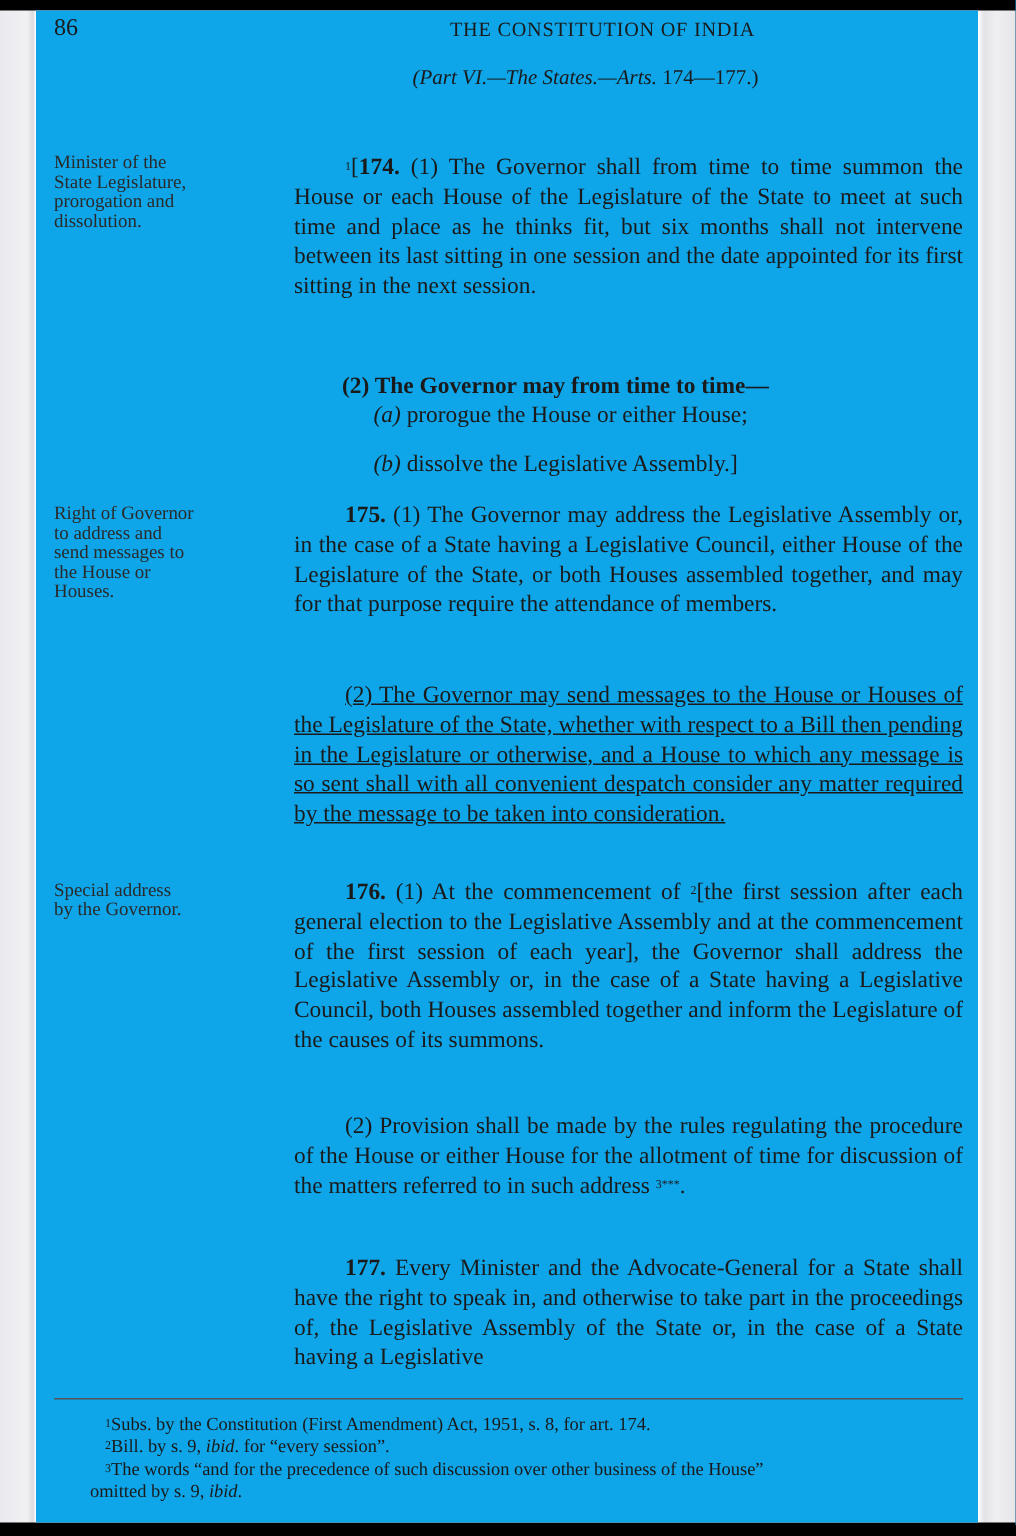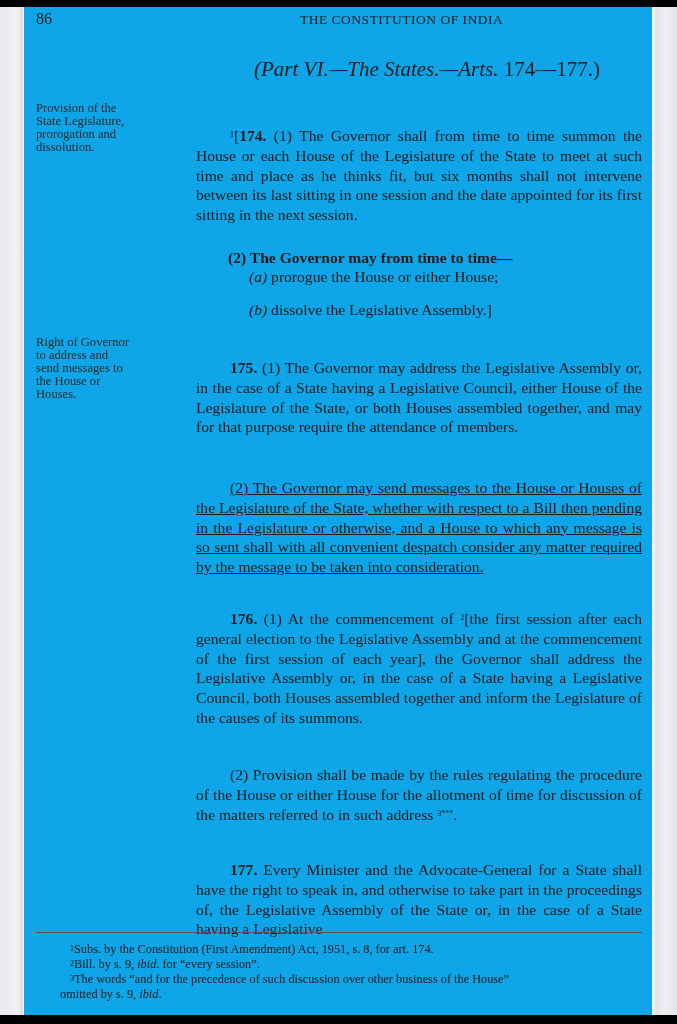--- a/index.html
+++ b/index.html
@@ -3,24 +3,24 @@
 <meta charset="utf-8">
 <style>
   html,body{margin:0;padding:0;}
   body{width:677px;height:1024px;background:#000;position:relative;overflow:hidden;
        font-family:"Liberation Serif","DejaVu Serif",serif;color:#1a1a1a;}
   .frame{position:absolute;left:0;top:7px;width:677px;height:1008px;
          background:linear-gradient(to right,#e9e9ee 0,#f1f1f4 18px,#dcdce0 22px,#ffffff 24px,#ffffff 652px,#e3e3e7 656px,#efeff2 664px,#e6e6ea 677px);}
   .page{position:absolute;left:24px;top:7px;width:628px;height:1008px;background:#0ea5e9;}
   .pnum{position:absolute;left:12px;top:3px;font-size:16px;}
   .runhead{position:absolute;left:276px;top:5px;font-size:13.5px;letter-spacing:0.5px;}
-  .parthead{position:absolute;left:230px;top:38px;font-size:21px;font-style:italic;margin-top:12px;}
+  .parthead{position:absolute;left:251px;top:38px;font-size:14px;font-style:italic;}
   .parthead .up{font-style:normal;}
   .margin{position:absolute;left:12px;width:140px;font-size:12.6px;line-height:13px;color:#2a2a2a;}
-  .body{position:absolute;left:172px;width:446px;font-size:15.6px;line-height:19.8px;text-align:justify;margin-top:24px;}
+  .body{position:absolute;left:172px;width:446px;font-size:15.6px;line-height:19.8px;text-align:justify;}
   .body .ind{display:block;text-indent:34px;}
   .sub{position:absolute;font-size:15.6px;line-height:20px;}
   sup{font-size:8px;vertical-align:top;position:relative;top:-1px;}
   b{font-weight:bold;}
   .rule{position:absolute;left:12px;width:606px;top:925px;height:0;border-top:1.5px solid #555;}
   .fn{position:absolute;left:12px;width:606px;font-size:12.3px;line-height:15px;}
   .fn .line{display:block;text-indent:34px;}
   .fn .cont{display:block;margin-left:24px;}
   .it{font-style:italic;}
 </style>
@@ -29,21 +29,21 @@
 
 <div class="frame"></div>
 
 <div class="page">
 
   <div class="pnum">86</div>
   <div class="runhead">THE CONSTITUTION OF INDIA</div>
   <div class="parthead"><span>(Part VI.—The States.—Arts. </span><span class="up">174—177.)</span></div>
 
   <div class="margin" style="top:95px;">
-    <div>Provision of the</div>
+    <div>Minister of the</div>
     <div>State Legislature,</div>
     <div>prorogation and</div>
     <div>dissolution.</div>
   </div>
   <div class="body" style="top:95px;">
     <span class="ind"><sup>1</sup><span>[</span><b>174.</b> <span>(1) The Governor shall from time to time summon the House or each House of the Legislature of the State to meet at such time and place as he thinks fit, but six months shall not intervene between its last sitting in one session and the date appointed for its first sitting in the next session.</span></span>
   </div>
   <div class="sub" style="left:204px;top:241px;font-weight:bold;">(2) The Governor may from time to time—</div>
   <div class="sub" style="left:225px;top:260px;"><span class="it">(a)</span><span> prorogue the House or either House;</span></div>
   <div class="sub" style="left:225px;top:293px;"><span class="it">(b)</span><span> dissolve the Legislative Assembly.]</span></div>
@@ -55,20 +55,24 @@
     <div>the House or</div>
     <div>Houses.</div>
   </div>
   <div class="body" style="top:327px;">
     <span class="ind"><b>175.</b><span> (1) The Governor may address the Legislative Assembly or, in the case of a State having a Legislative Council, either House of the Legislature of the State, or both Houses assembled together, and may for that purpose require the attendance of members.</span></span>
   </div>
   <div class="body" style="top:447px;text-decoration:underline;">
     <span class="ind">(2) The Governor may send messages to the House or Houses of the Legislature of the State, whether with respect to a Bill then pending in the Legislature or otherwise, and a House to which any message is so sent shall with all convenient despatch consider any matter required by the message to be taken into consideration.</span>
   </div>
 
+  <div class="margin" style="top:580px;">
+    <div>Special address</div>
+    <div>by the Governor.</div>
+  </div>
   <div class="body" style="top:578px;">
     <span class="ind"><b>176.</b><span> (1) At the commencement of </span><sup>2</sup><span>[the first session after each general election to the Legislative Assembly and at the commencement of the first session of each year], the Governor shall address the Legislative Assembly or, in the case of a State having a Legislative Council, both Houses assembled together and inform the Legislature of the causes of its summons.</span></span>
   </div>
   <div class="body" style="top:734px;">
     <span class="ind"><span>(2) Provision shall be made by the rules regulating the procedure of the House or either House for the allotment of time for discussion of the matters referred to in such address </span><sup>3***</sup><span>.</span></span>
   </div>
 
   <div class="body" style="top:829px;">
     <span class="ind"><b>177.</b><span> Every Minister and the Advocate-General for a State shall have the right to speak in, and otherwise to take part in the proceedings of, the Legislative Assembly of the State or, in the case of a State having a Legislative</span></span>
   </div>

